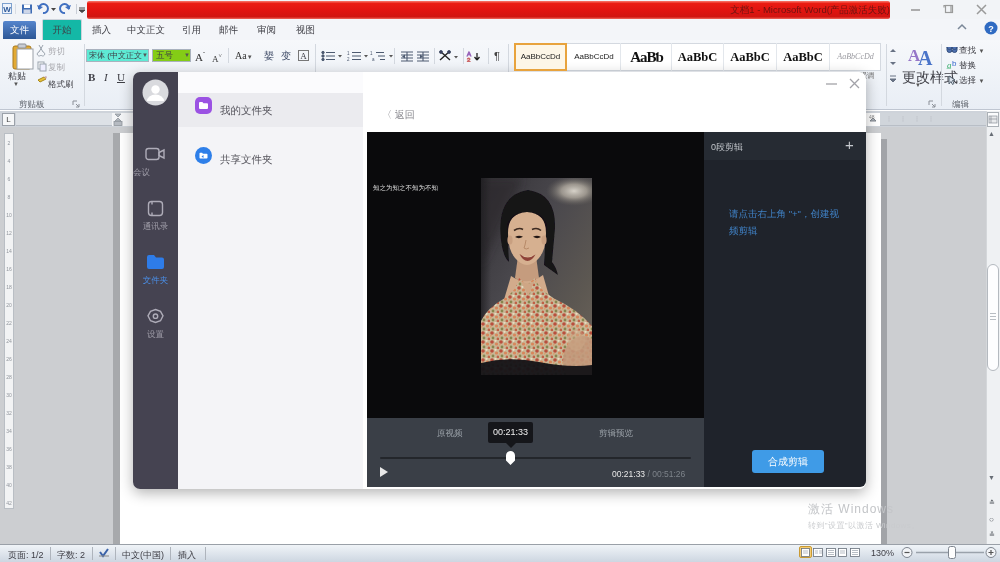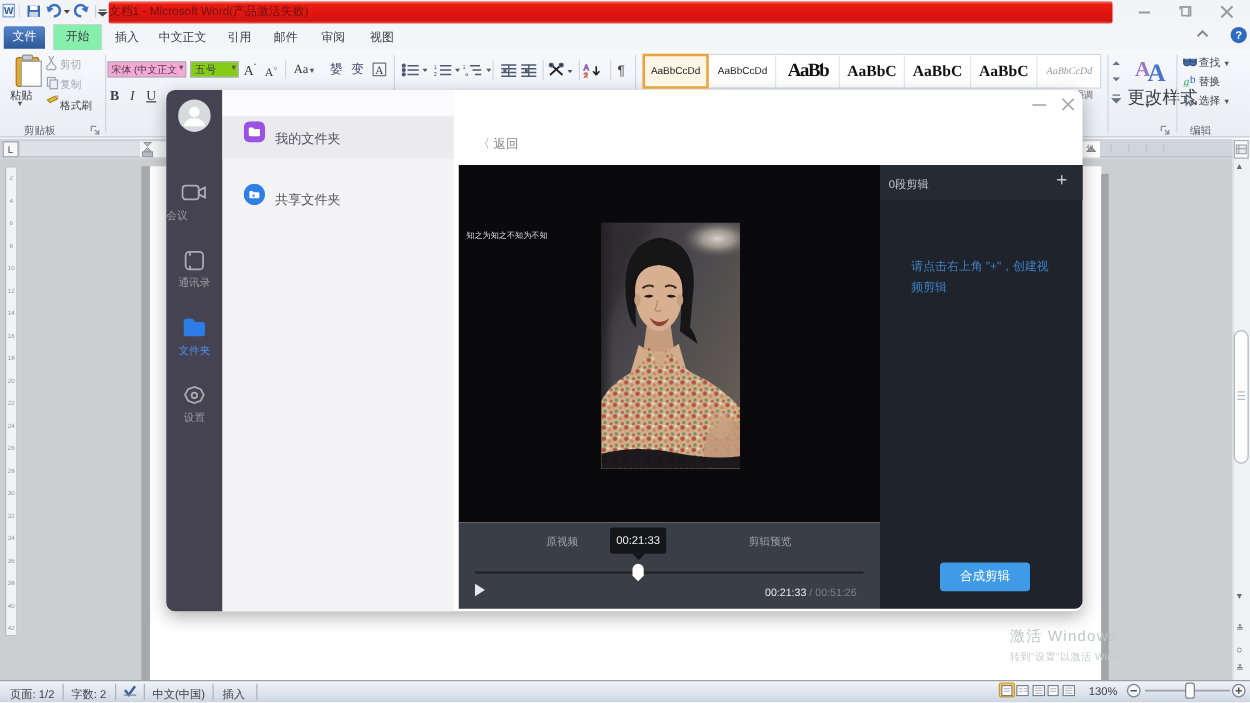--- a/index.html
+++ b/index.html
@@ -5,21 +5,21 @@
 html,body{width:1000px;height:562px;overflow:hidden}
 body{position:relative;font-family:"Liberation Sans",sans-serif;background:#fff;font-size:9px;color:#3e3e45}
 .a{position:absolute}
 .sep{position:absolute;width:1px;background:#d3d8df}
 .ic{position:absolute;font-size:10px;line-height:11px;color:#3e4a66}
 </style></head>
 <body>
 
 <div class="a" style="left:0;top:0;width:1000px;height:19px;background:#f2f4f7"></div>
 <div class="a" style="left:87px;top:1px;width:803px;height:18px;background:linear-gradient(#f97a6c 0%,#ea1c12 14%,#e01410 55%,#d11510 88%,#ef6a5e 100%);border-radius:2px"></div>
-<div class="a" style="left:87px;top:0;width:803px;height:19px;text-align:left;line-height:19px;font-size:9.5px;color:#6d1410">文档1  -  Microsoft Word(产品激活失败)</div>
+<div class="a" style="left:87px;top:0;width:803px;height:19px;text-align:right;line-height:19px;font-size:9.5px;color:#6d1410">文档1  -  Microsoft Word(产品激活失败)</div>
 
 <svg class="a" style="left:0;top:0" width="100" height="20" viewBox="0 0 100 20">
  <rect x="2.5" y="3.5" width="9" height="10" fill="#eef3fb" stroke="#7da0ce"></rect>
  <text x="7" y="11.5" font-size="8" font-weight="bold" fill="#2e5a9a" text-anchor="middle">W</text>
  <line x1="15.5" y1="4" x2="15.5" y2="14" stroke="#d8dde4"></line>
  <rect x="22" y="4.5" width="10" height="9" fill="#3e6cb4"></rect>
  <rect x="24" y="4.5" width="6" height="3.5" fill="#fff"></rect>
  <rect x="23.5" y="9.5" width="7" height="4" fill="#cdd6e8"></rect>
  <path d="M39 9 a4.5 4.5 0 1 1 4 4" fill="none" stroke="#3f6fc0" stroke-width="2"></path>
  <path d="M37 5 l2 5 4-3 z" fill="#3f6fc0"></path>
@@ -32,21 +32,21 @@
 
 <svg class="a" style="left:900px;top:0" width="100" height="20" viewBox="0 0 100 20">
  <line x1="11" y1="10" x2="20" y2="10" stroke="#9a9a9a" stroke-width="1.6"></line>
  <rect x="45.5" y="5.5" width="7" height="7" fill="none" stroke="#9a9a9a" stroke-width="1.2"></rect>
  <path d="M44 7.5 v-2 h7 v7 h-2" fill="none" stroke="#9a9a9a" stroke-width="1.2"></path>
  <path d="M77 5 l9 9 m0 -9 l-9 9" stroke="#9a9a9a" stroke-width="1.5"></path>
 </svg>
 
 <div class="a" style="left:0;top:19px;width:1000px;height:21px;background:#f3f5f9"></div>
 <div class="a" style="left:3px;top:21px;width:33px;height:18px;background:linear-gradient(#5585cd,#2d5796);border-radius:2px 2px 0 0;color:#fff;text-align:center;line-height:18px;font-size:9.5px">文件</div>
-<div class="a" style="left:42px;top:19px;width:40px;height:21px;background:#86efac;border:1px solid #cdd3db;border-bottom:none;border-radius:2px 2px 0 0;text-align:center;line-height:20px;font-size:9.5px">开始</div>
+<div class="a" style="left:42px;top:19px;width:40px;height:21px;background:#14b8a6;border:1px solid #cdd3db;border-bottom:none;border-radius:2px 2px 0 0;text-align:center;line-height:20px;font-size:9.5px">开始</div>
 <div class="a" style="left:92px;top:24px;font-size:9.5px">插入</div>
 <div class="a" style="left:127px;top:24px;font-size:9.5px">中文正文</div>
 <div class="a" style="left:182px;top:24px;font-size:9.5px">引用</div>
 <div class="a" style="left:219px;top:24px;font-size:9.5px">邮件</div>
 <div class="a" style="left:257px;top:24px;font-size:9.5px">审阅</div>
 <div class="a" style="left:296px;top:24px;font-size:9.5px">视图</div>
 
 <svg class="a" style="left:950px;top:20px" width="50" height="20" viewBox="0 0 50 20">
  <path d="M8 9 l4-4 4 4" fill="none" stroke="#7a8798" stroke-width="1.5"></path>
  <circle cx="41" cy="8" r="6.5" fill="#2f6ac2"></circle>
@@ -71,21 +71,21 @@
 </svg>
 <div class="a" style="left:48px;top:46px;font-size:8.5px;color:#a9a9ae">剪切</div>
 <div class="a" style="left:48px;top:62px;font-size:8.5px;color:#a9a9ae">复制</div>
 <div class="a" style="left:48px;top:79px;font-size:8.5px">格式刷</div>
 <div class="a" style="left:19px;top:99px;font-size:8.5px;color:#5f646c">剪贴板</div>
 <svg class="a" style="left:72px;top:100px" width="8" height="8">
     <path d="M1 1 h4 m-4 0 v4 M4 4 l3 3 m0-3 v3 h-3" stroke="#8a8f97" fill="none"></path>
   </svg>
 <div class="sep" style="left:84px;top:44px;height:62px"></div>
 
-<div class="a" style="left:86px;top:49px;width:63px;height:13px;background:#f9a8d4;border:1px solid #a9b2be;font-size:8px;line-height:11px;padding-left:2px;white-space:nowrap;overflow:hidden">宋体 (中文正文<span style="float:right;color:#555;font-size:6px">▼</span></div>
+<div class="a" style="left:86px;top:49px;width:63px;height:13px;background:#5eead4;border:1px solid #a9b2be;font-size:8px;line-height:11px;padding-left:2px;white-space:nowrap;overflow:hidden">宋体 (中文正文<span style="float:right;color:#555;font-size:6px">▼</span></div>
 <div class="a" style="left:152px;top:49px;width:39px;height:13px;background:#84cc16;border:1px solid #a9b2be;font-size:8.5px;line-height:11px;padding-left:3px">五号<span style="float:right;color:#555;font-size:6px">▼</span></div>
 <div class="ic" style="left:195px;top:49px;font-size:11px;font-family:'Liberation Serif',serif;color:#333">A<sup style="font-size:6px">ˆ</sup></div>
 <div class="ic" style="left:212px;top:51px;font-size:9px;font-family:'Liberation Serif',serif;color:#333">A<sup style="font-size:6px">˅</sup></div>
 <div class="sep" style="left:228px;top:48px;height:15px"></div>
 <div class="ic" style="left:235px;top:50px;font-size:10px;font-family:'Liberation Serif',serif;color:#333">Aa<span style="font-size:6px;color:#555">▼</span></div>
 <div class="ic" style="left:264px;top:50px">嫢</div>
 <div class="ic" style="left:281px;top:50px">变</div>
 <div class="a" style="left:298px;top:50px;width:11px;height:11px;border:1px solid #777;font-size:9px;text-align:center;line-height:10px;font-family:'Liberation Serif',serif">A</div>
 <div class="sep" style="left:315px;top:44px;height:28px"></div>
 

